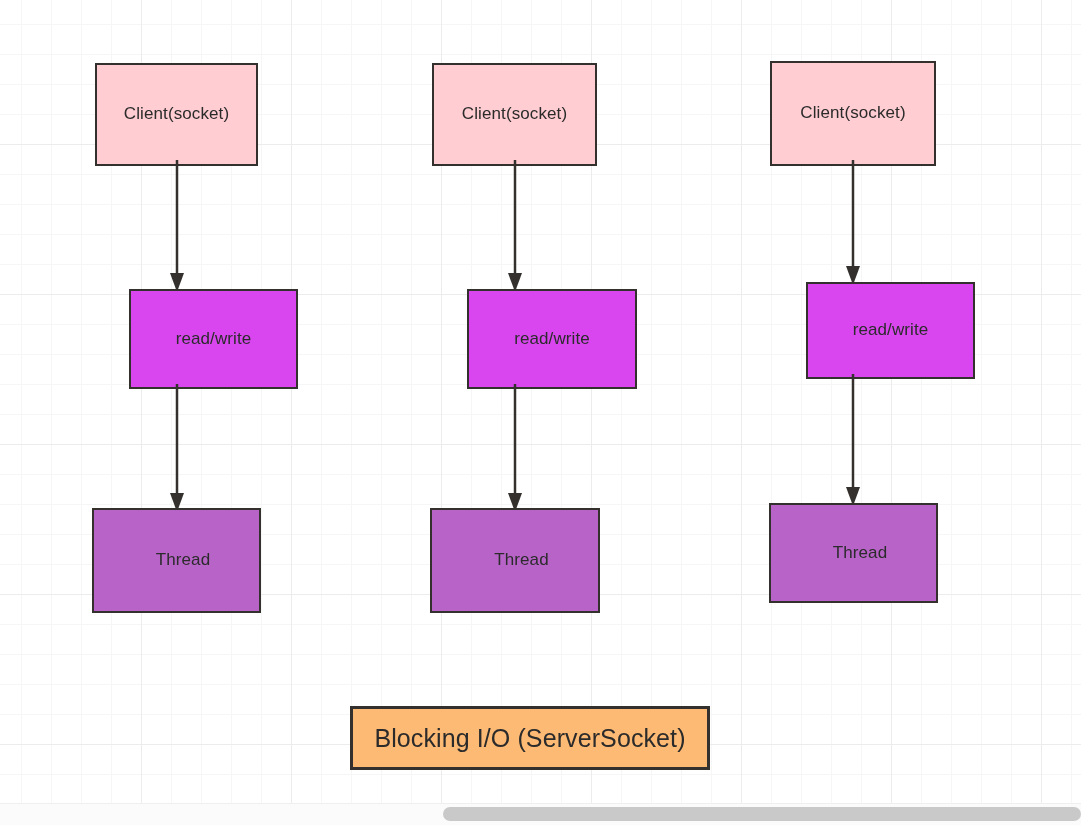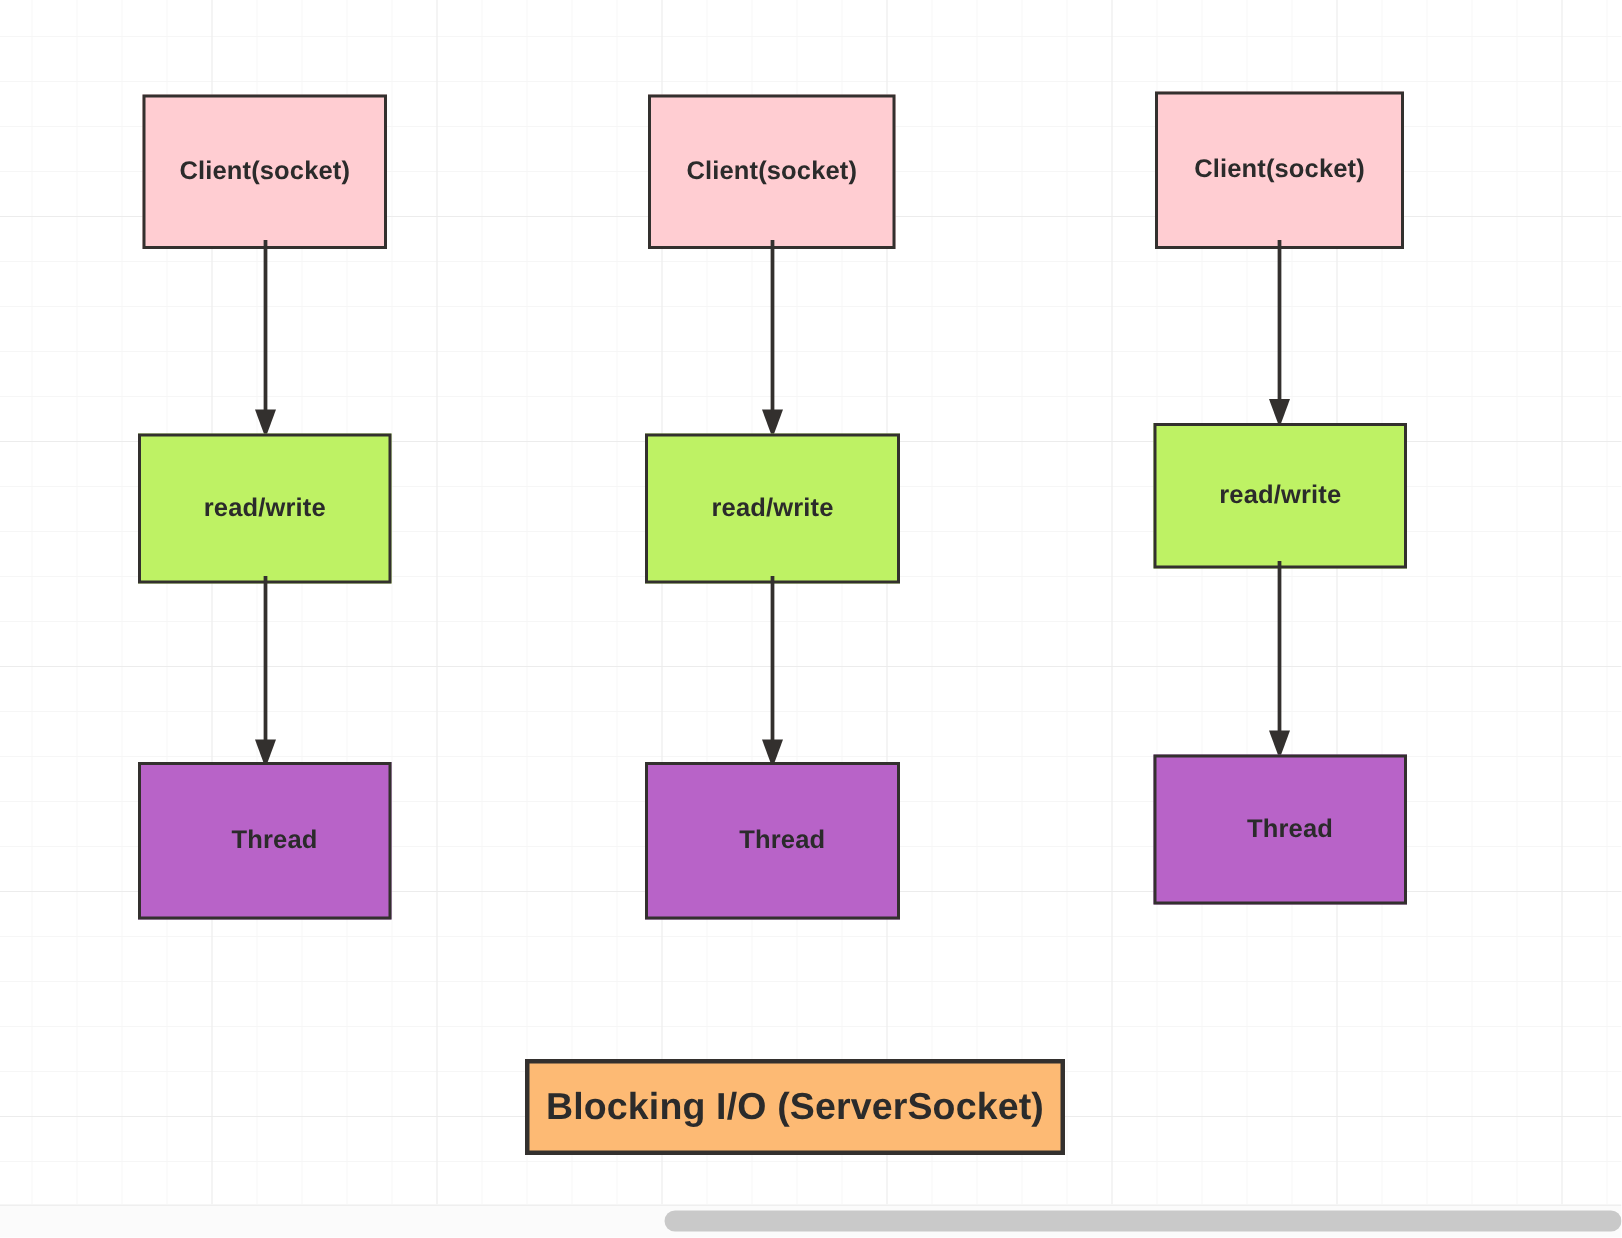--- a/index.html
+++ b/index.html
@@ -46,25 +46,24 @@
     border: 2px solid #33302e;
     display: flex;
     align-items: center;
     justify-content: center;
     text-align: center;
     color: #2b2b2b;
     font-size: 17px;
     line-height: 1.2;
     letter-spacing: 0.1px;
     white-space: nowrap;
-    font-weight: bold;
   }
 
   .node-client  { background-color: #ffcdd2; }
-  .node-rw      { background-color: #bef264; }
+  .node-rw      { background-color: #d946ef; margin-left: 37px; }
   .node-thread  { background-color: #b863c8; padding-left: 13px; }
   .node-label   { background-color: #fdba74; border-width: 3px; font-size: 25px; }
 
   .edge {
     position: absolute;
     pointer-events: none;
   }
 
   
   #scroll-track {

